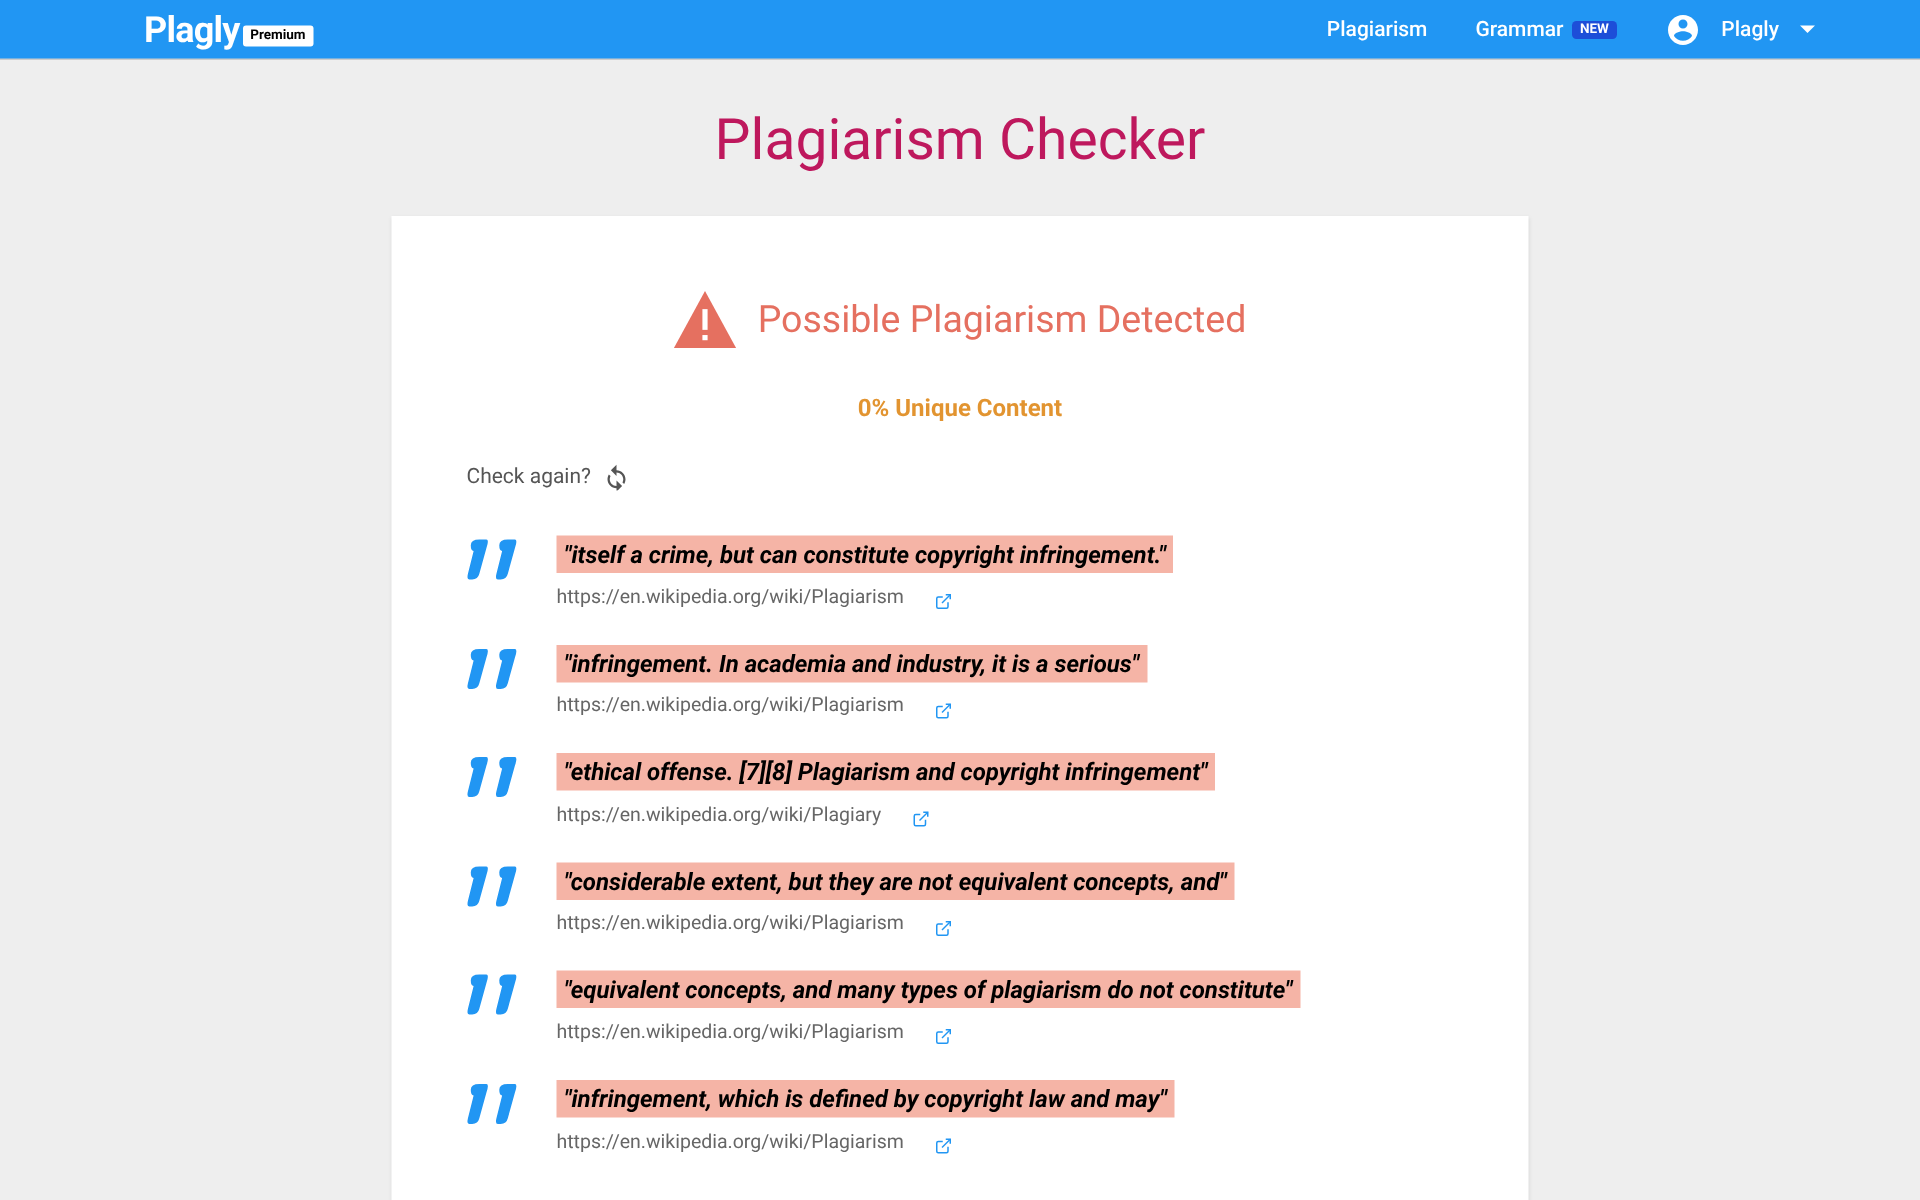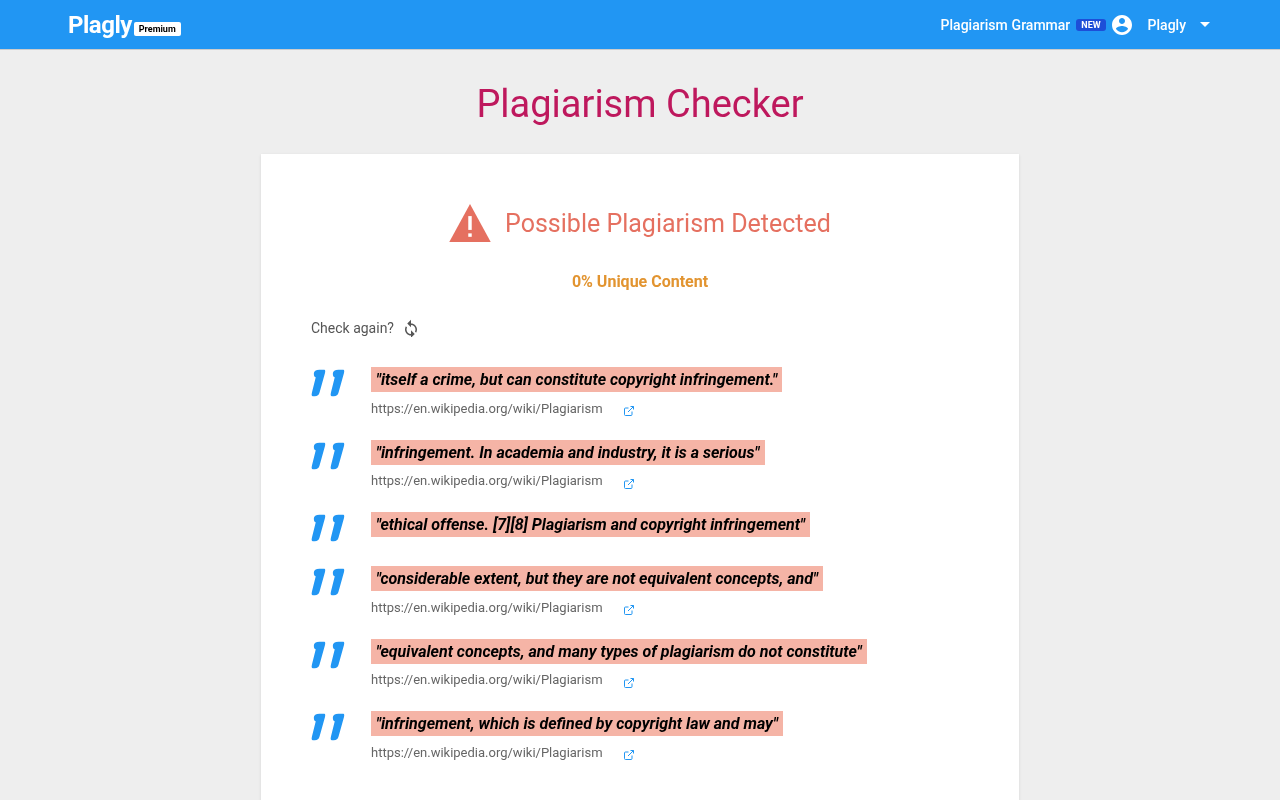--- a/index.html
+++ b/index.html
@@ -9,25 +9,25 @@
 }
 body {
   font-family: -apple-system, BlinkMacSystemFont, "Segoe UI", Roboto, "Helvetica Neue", Arial, sans-serif;
   background: #eeeeee;
   width: 1280px;
   height: 800px;
   overflow: hidden;
 }
 .header {
   background: #2196f3;
-  height: 50px;
+  height: 40px;
   display: flex;
   align-items: center;
   justify-content: space-between;
-  padding: 0 70px 0 68px;
+  padding: 0 70px 0 96px;
   border-bottom: 1px solid #cccccc;
 }
 .logo-area {
   display: flex;
   align-items: center;
 }
 .logo-text {
   color: #ffffff;
   font-size: 24px;
   font-weight: 700;
@@ -40,21 +40,21 @@
   font-weight: 700;
   padding: 2px 5px;
   border-radius: 2px;
   margin-left: 2px;
   position: relative;
   top: 4px;
 }
 .nav-area {
   display: flex;
   align-items: center;
-  gap: 4px;
+  gap: 32px;
 }
 .nav-link {
   color: #ffffff;
   font-size: 14px;
   font-weight: 500;
   cursor: pointer;
   display: flex;
   align-items: center;
   gap: 6px;
 }
@@ -263,21 +263,28 @@
               </svg></span>
           </div></div>
       </div>
       <div class="result-item">
         <div class="quote-icon">
           <svg class="quote-svg" viewBox="0 0 40 28" width="38" height="28">
             <path d="M3 4 Q3 0 9 0 L14 0 Q16 0 14 6 L9 24 Q8 28 4 28 L2 28 Q0 28 1 24 L5 8 Q3 8 3 4 Z" fill="#2196f3"></path>
             <path d="M23 4 Q23 0 29 0 L34 0 Q36 0 34 6 L29 24 Q28 28 24 28 L22 28 Q20 28 21 24 L25 8 Q23 8 23 4 Z" fill="#2196f3"></path>
           </svg>
         </div>
-        <div class="result-content"><span class="result-snippet">"ethical offense. [7][8] Plagiarism and copyright infringement"</span></div>
+        <div class="result-content"><span class="result-snippet">"ethical offense. [7][8] Plagiarism and copyright infringement"</span><div class="result-url-row">
+            <span class="result-url">https://en.wikipedia.org/wiki/Plagiary</span>
+            <span class="external-link-icon"><svg viewBox="0 0 24 24" width="12" height="12" fill="none" stroke="#2196f3" stroke-width="2">
+                <path d="M18 13v6a2 2 0 0 1-2 2H5a2 2 0 0 1-2-2V8a2 2 0 0 1 2-2h6"></path>
+                <polyline points="15 3 21 3 21 9"></polyline>
+                <line x1="10" y1="14" x2="21" y2="3"></line>
+              </svg></span>
+          </div></div>
       </div>
       <div class="result-item">
         <div class="quote-icon">
           <svg class="quote-svg" viewBox="0 0 40 28" width="38" height="28">
             <path d="M3 4 Q3 0 9 0 L14 0 Q16 0 14 6 L9 24 Q8 28 4 28 L2 28 Q0 28 1 24 L5 8 Q3 8 3 4 Z" fill="#2196f3"></path>
             <path d="M23 4 Q23 0 29 0 L34 0 Q36 0 34 6 L29 24 Q28 28 24 28 L22 28 Q20 28 21 24 L25 8 Q23 8 23 4 Z" fill="#2196f3"></path>
           </svg>
         </div>
         <div class="result-content"><span class="result-snippet">"considerable extent, but they are not equivalent concepts, and"</span><div class="result-url-row">
             <span class="result-url">https://en.wikipedia.org/wiki/Plagiarism</span>

